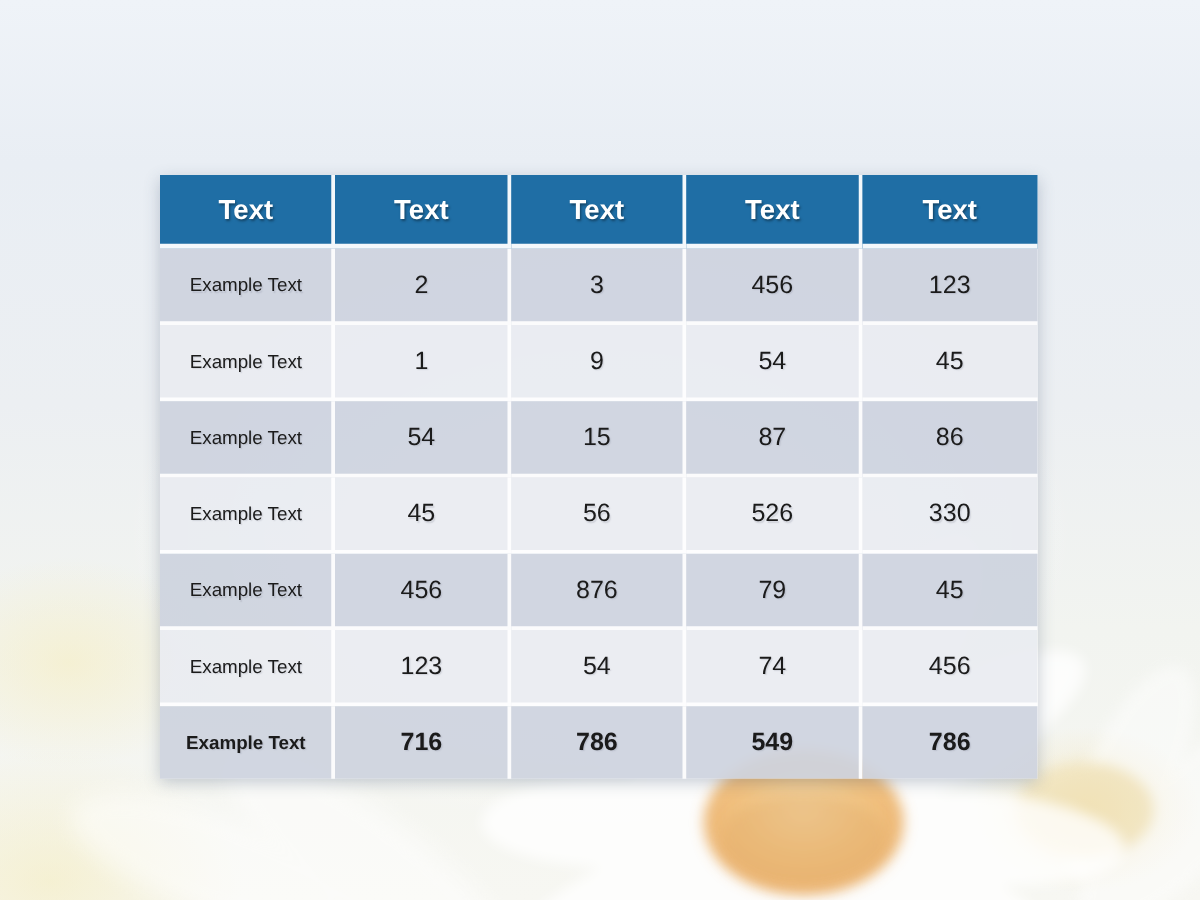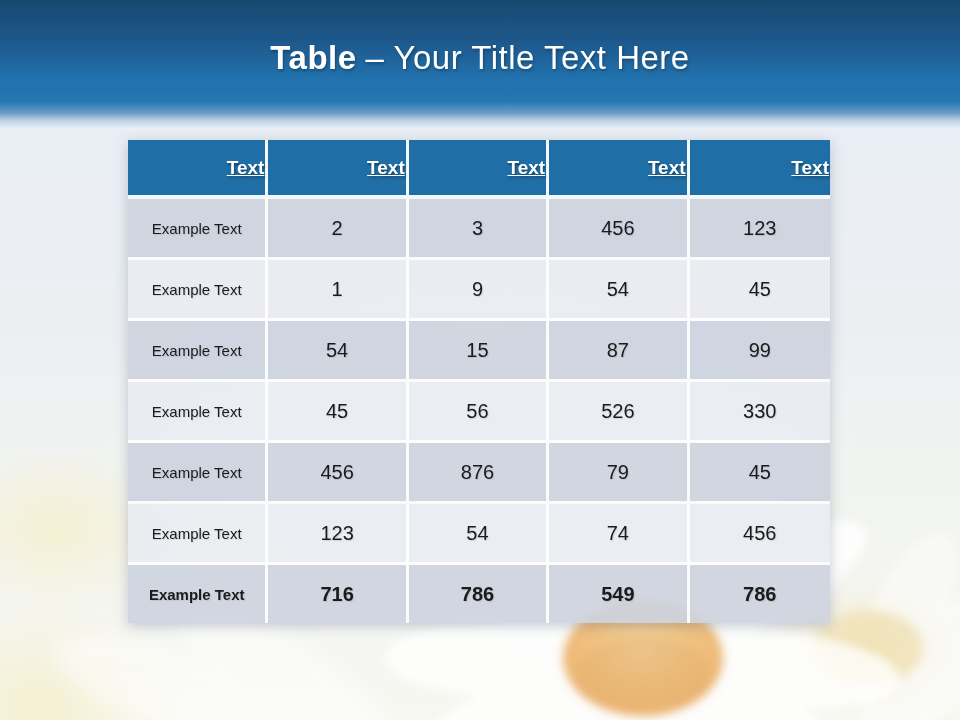--- a/index.html
+++ b/index.html
@@ -38,26 +38,25 @@
   .table-wrap{
     position:absolute;left:128px;top:140px;width:702px;
     box-shadow:0 3px 12px rgba(70,90,120,0.30);
   }
   table.data{
     width:702px;border-collapse:separate;border-spacing:0;table-layout:fixed;
   }
   table.data th{
     height:53px;
     background:#1F6EA5;
-    color:#FFFFFF;font-size:19px;font-weight:700;
-    text-align:right;vertical-align:middle;
+    color:#FFFFFF;font-size:22px;font-weight:700;
+    text-align:center;vertical-align:middle;
     border-right:3px solid rgba(255,255,255,0.95);
     border-bottom:4px solid rgba(255,255,255,0.95);
     text-shadow:1px 2px 2px rgba(0,0,0,0.38);
-    text-decoration:underline;
   }
   table.data td{
     height:56px;
     text-align:center;vertical-align:middle;
     color:#1B1B1B;font-size:20px;
     border-right:3px solid rgba(255,255,255,0.92);
     border-bottom:3px solid rgba(255,255,255,0.92);
     text-shadow:1px 1px 1px rgba(110,115,130,0.22);
   }
   table.data th:last-child, table.data td:last-child{border-right:none;}
@@ -137,23 +136,20 @@
           </g>
         <g transform="rotate(60)">
             <ellipse cy="-150" rx="36" ry="108"></ellipse>
           </g>
       </g>
       <ellipse rx="80" ry="58" fill="url(#centerGrad)" filter="url(#soft)"></ellipse>
       <ellipse cy="14" rx="66" ry="36" fill="rgba(222,152,70,0.45)" filter="url(#soft)"></ellipse>
     </g>
   </svg>
 
-  <div class="title-band">
-    <h1 class="slide-title"><span class="bold">Table</span><span>– Your Title Text Here</span></h1>
-  </div>
 
   <div class="table-wrap">
     <table class="data">
       <thead>
         <tr>
           <th>Text</th>
           <th>Text</th>
           <th>Text</th>
           <th>Text</th>
           <th>Text</th>
@@ -172,21 +168,21 @@
           <td>1</td>
           <td>9</td>
           <td>54</td>
           <td>45</td>
         </tr>
         <tr>
           <td class="label">Example Text</td>
           <td>54</td>
           <td>15</td>
           <td>87</td>
-          <td>99</td>
+          <td>86</td>
         </tr>
         <tr>
           <td class="label">Example Text</td>
           <td>45</td>
           <td>56</td>
           <td>526</td>
           <td>330</td>
         </tr>
         <tr>
           <td class="label">Example Text</td>

